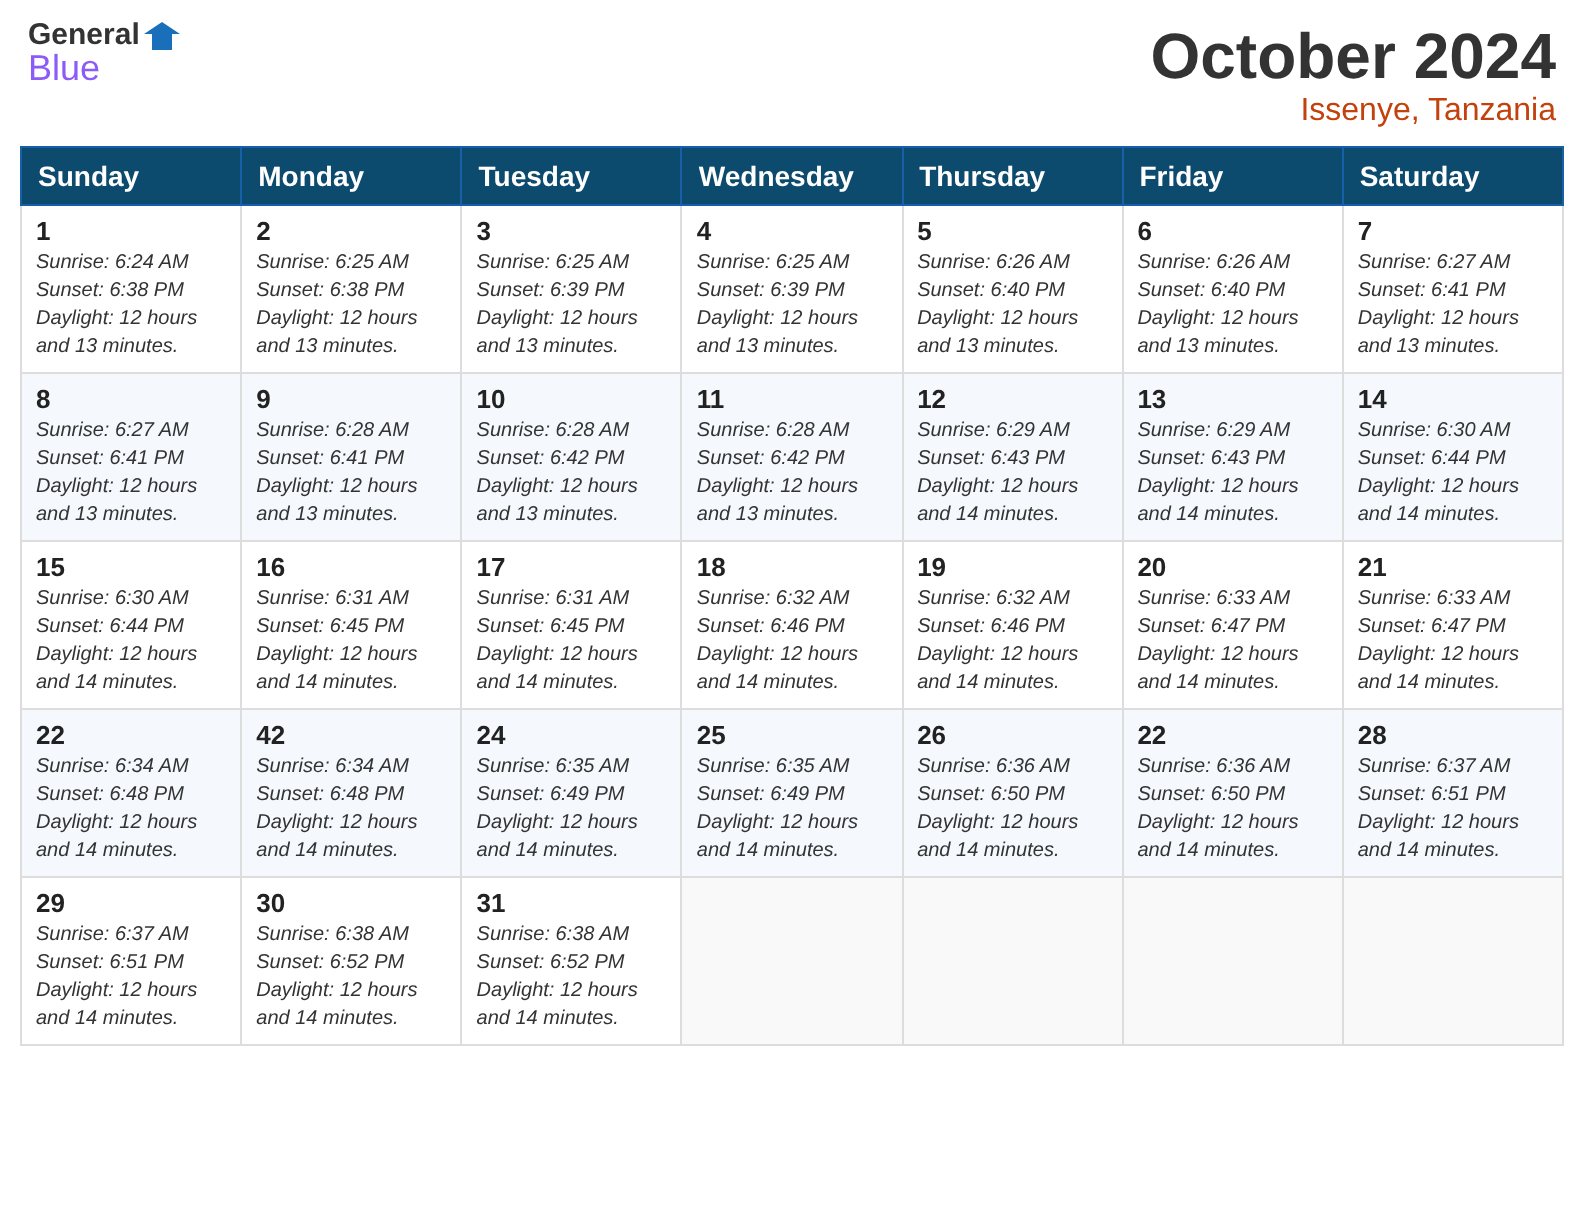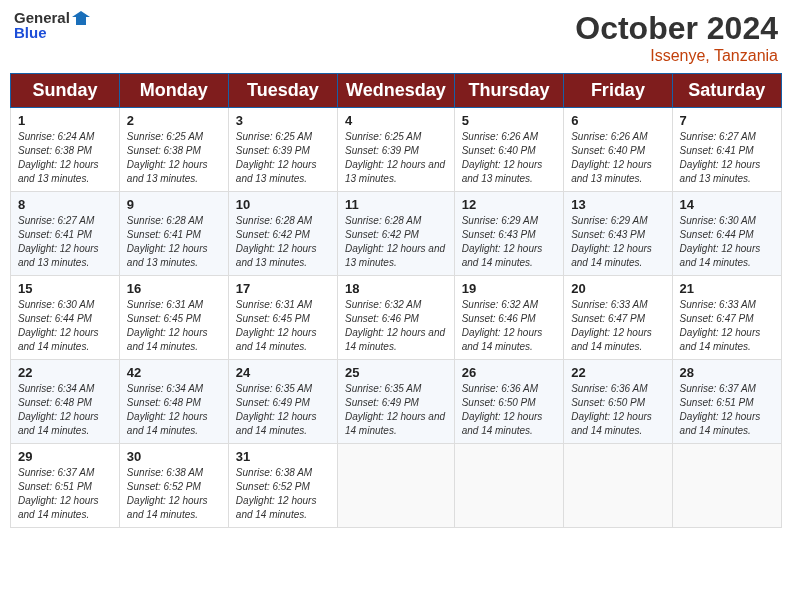--- a/index.html
+++ b/index.html
@@ -33,25 +33,25 @@
     .location-title {
       font-size: 16px;
       color: #c2410c;
     }
     .calendar {
       width: 100%;
       border-collapse: collapse;
       border: 1px solid #ccc;
     }
     .calendar th {
-      background: #7f1d1d;
+      background: #0c4a6e;
       color: white;
-      text-align: center;
+      text-align: left;
       padding: 6px 8px;
-      font-size: 18px;
+      font-size: 14px;
       font-weight: bold;
       border: 1px solid #1560a8;
     }
     .calendar td {
       vertical-align: top;
       padding: 5px 7px;
       border: 1px solid #ddd;
       width: 110px;
       min-height: 80px;
       background: #fff;
@@ -84,21 +84,21 @@
 <div>
   <div class="header">
     <div class="logo">
   <div style="display:flex;flex-direction:column;line-height:1.1;">
     <div style="display:flex;align-items:center;gap:2px;">
       <span style="font-size:15px;font-weight:bold;color:#333;">General</span>
       <svg width="18" height="14" viewBox="0 0 18 14">
         <polygon points="9,0 18,6 14,6 14,14 4,14 4,6 0,6" fill="#1a6fba"></polygon>
       </svg>
     </div>
-    <span style="font-size:15px;font-weight:bold;color:#1d4ed8;margin-top:-2px;">Blue</span>
+    <span style="font-size:18px;font-weight:normal;color:#8b5cf6;margin-top:-2px;">Blue</span>
   </div>
 </div>
     <div class="title-block">
       <div class="month-title">October 2024</div>
       <div class="location-title">Issenye, Tanzania</div>
     </div>
   </div>
 
   <table class="calendar">
     <thead>

